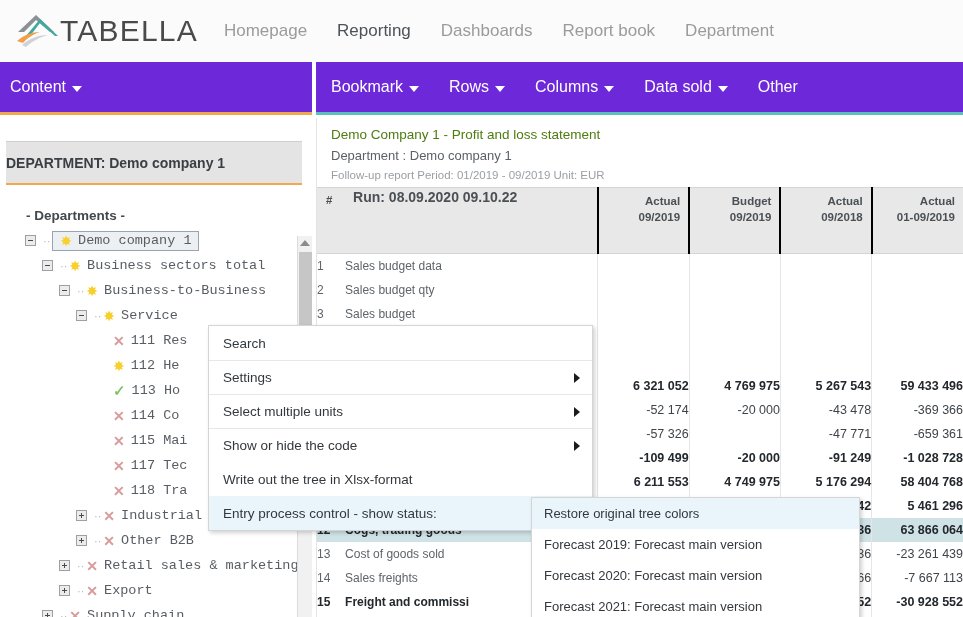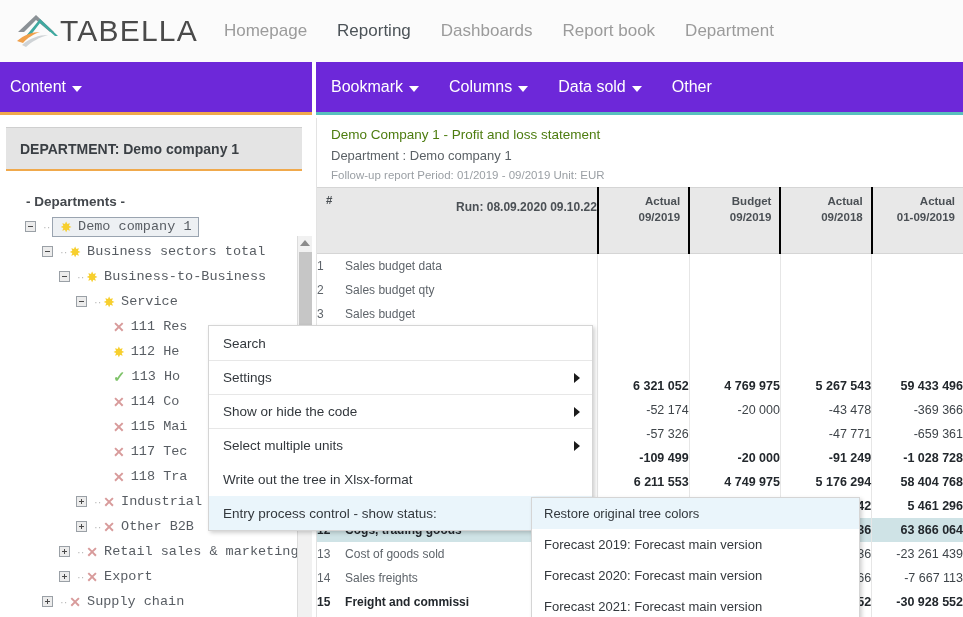--- a/index.html
+++ b/index.html
@@ -54,23 +54,23 @@
     position: absolute; left: 312px; top: 62px; width: 4px; height: 56px;
     background: #ffffff;
   }
 
   
   .leftpanel {
     position: absolute; left: 0; top: 118px; width: 312px; height: 499px;
     background: #ffffff; overflow: hidden;
   }
   .dept-header {
-    margin: 9px 10px 0 6px; height: 44px; background: #e4e4e4;
+    margin: 23px 10px 0 6px; height: 44px; background: #e4e4e4;
     border-top: 1px solid #cfcfcf;
-    display: flex; align-items: center; padding-left: 14px;
+    display: flex; align-items: center; 
     font-size: 14px; font-weight: bold; color: #3a3f44;
     border-bottom: 2px solid #f0a94c;
   }
   .tree { padding: 18px 0 0 0; font-size: 13.5px; color: #585d63; }
   .tnode {
     display: flex; align-items: center; height: 25px;
     white-space: nowrap;
   }
   .tnode .lbl { color: #585d63; font-family: Liberation Mono, monospace; }
   .tnode.root-lbl { font-weight: bold; color: #44484d; padding-left: 26px; }
@@ -127,21 +127,21 @@
 
   table.grid { width: 100%; border-collapse: collapse; table-layout: fixed; }
   table.grid th, table.grid td { padding: 0; }
   .colhdr {
     background: #e8e8e8; height: 66px; vertical-align: top;
     border-top: 1px solid #d5d5d5; border-bottom: 1px solid #d5d5d5;
   }
   .colhdr .inner { padding: 6px 8px 0 0; text-align: right; font-size: 11.5px; color: #4b5055; line-height: 1.35; }
   .colhdr.num { border-left: 2px solid #000000; }
   .colhdr.c-num { font-size: 11.5px; color: #4b5055; padding: 6px 0 0 9px; text-align: left; }
-  .colhdr.c-name { font-size: 12px; color: #4b5055; padding: 12px 0 0 8px; text-align: right; }
+  .colhdr.c-name { font-size: 14px; color: #4b5055; padding: 1px 0 0 8px; text-align: left; }
   td.rnum { font-size: 12px; color: #5e646a; padding-left: 9px; width: 28px; }
   td.rname { font-size: 12px; color: #5e646a; padding-left: 8px; }
   td.val {
     font-size: 12.5px; color: #3e4449; text-align: right; padding-right: 8px;
     border-left: 1px solid #e6e6e6;
   }
   tr.r { height: 24px; }
   tr.bold td { font-weight: bold; color: #23282d; }
   tr.hl td { background: #cfe3e6; }
   .w-num { width: 28px; }
@@ -208,20 +208,24 @@
     <div class="tb-item">
       <span>Content</span>
       <span class="caret"></span>
     </div>
   </div>
   <div class="gapstrip"></div>
 
   <div class="toolbar right">
     <div class="tb-item">
       <span>Bookmark</span>
+      <span class="caret"></span>
+    </div>
+    <div class="tb-item">
+      <span>Rows</span>
       <span class="caret"></span>
     </div>
     <div class="tb-item">
       <span>Columns</span>
       <span class="caret"></span>
     </div>
     <div class="tb-item">
       <span>Data sold</span>
       <span class="caret"></span>
     </div>
@@ -546,25 +550,25 @@
 
   <div class="ctxmenu" id="ctxmenu">
       <div class="mi nosep">
         <span>Search</span>
       </div>
       <div class="mi">
         <span>Settings</span>
         <span class="submark"></span>
       </div>
       <div class="mi">
+        <span>Select multiple units</span>
+        <span class="submark"></span>
+      </div>
+      <div class="mi">
         <span>Show or hide the code</span>
-        <span class="submark"></span>
-      </div>
-      <div class="mi">
-        <span>Select multiple units</span>
         <span class="submark"></span>
       </div>
       <div class="mi nosep">
         <span>Write out the tree in Xlsx-format</span>
       </div>
       <div class="mi hl nosep">
         <span>Entry process control - show status:</span>
         <span class="submark"></span>
       </div>
     </div>

